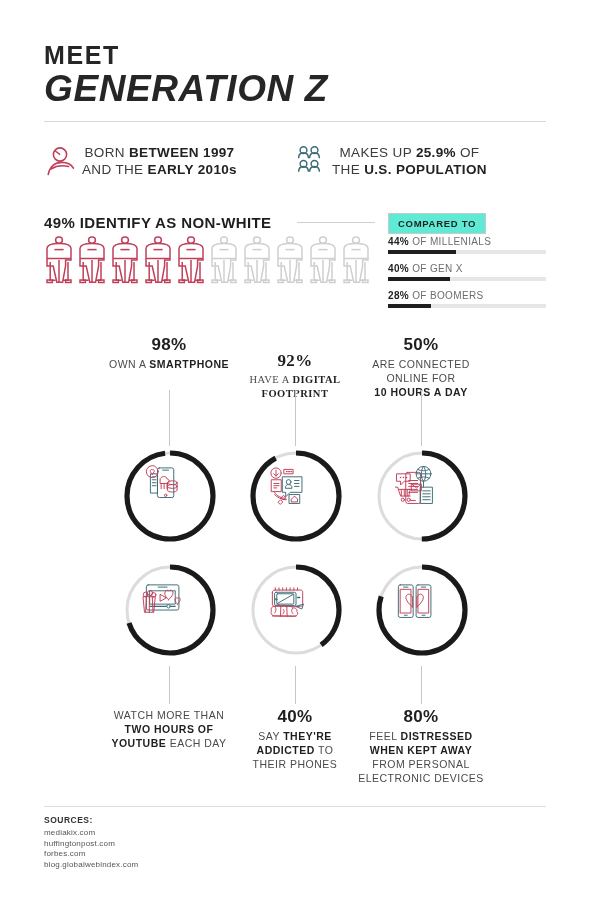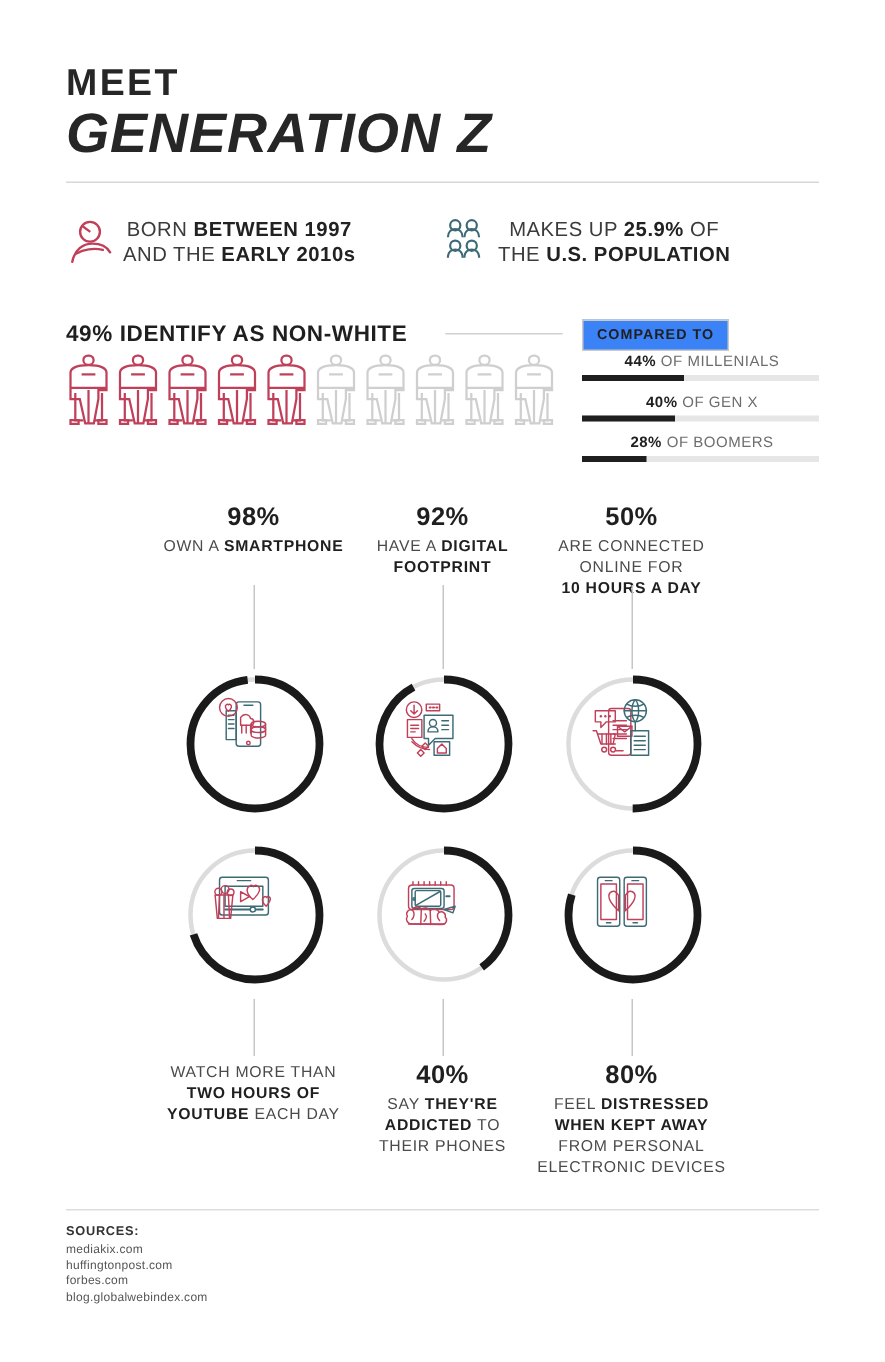--- a/index.html
+++ b/index.html
@@ -48,23 +48,23 @@
   .head-line {
     position:absolute; left:297px; top:222px; width:78px; height:1px;
     background:#cfcfcf;
   }
   .people-row { position:absolute; left:44px; top:236px; display:flex; gap:3px; }
 
   .compare-box {
     position:absolute; left:388px; top:213px;
     border:1px solid #c9c9c9; padding:4px 9px 4px 9px;
     font-size:9.5px; font-weight:bold; letter-spacing:0.7px; color:#1f1f1f;
-    background:#3b82f6;
-  }
-  .compare-list { position:absolute; left:388px; top:236px; width:160px;text-align:center; }
+    background:#5eead4;
+  }
+  .compare-list { position:absolute; left:388px; top:236px; width:160px; }
   .cmp-item { margin-bottom:9px; }
   .cmp-label { font-size:10px; letter-spacing:0.35px; color:#6d6d6d; margin-bottom:3px; }
   .cmp-label b { color:#1f1f1f; font-weight:bold; }
   .cmp-track { position:relative; width:158px; height:4px; background:#e6e6e6; }
   .cmp-fill { position:absolute; left:0; top:0; height:4px; background:#1f1f1f; }
 
   
   .stat-col { position:absolute; width:148px; text-align:center; }
 
   .stat-pct {
@@ -320,21 +320,21 @@
               <path d="M22 16.5 C19 14 18.6 11.4 20.2 10.4 C21.3 9.7 22 10.7 22 10.7 C22 10.7 22.7 9.7 23.8 10.4 C25.4 11.4 25 14 22 16.5 Z" stroke="#C0405A"></path>
               <path d="M33 22 C36 18 41 19 42 23 C45 23 46 27 43 29 L33 29 Z" stroke="#C0405A"></path>
               <path d="M34 29 L34 36 M38 29 L38 36 M42 29 L42 36" stroke="#C0405A"></path>
               <ellipse cx="49" cy="28" rx="6.5" ry="2.6" stroke="#C0405A"></ellipse>
               <ellipse cx="49" cy="33" rx="6.5" ry="2.6" stroke="#C0405A"></ellipse>
               <path d="M42.5 28 L42.5 38 C42.5 39.4 45.4 40.6 49 40.6 C52.6 40.6 55.5 39.4 55.5 38 L55.5 28" stroke="#C0405A"></path>
             </g>
           </g>
         </svg>
       </div>
-      <div class="stat-col" style="left: 221px; top: 334px;">
+      <div class="stat-col" style="left: 221px; top: 350px; font-family: Liberation Serif, serif;">
         <div class="stat-pct">92%</div>
         <div class="stat-desc">HAVE A <b>DIGITAL<br>FOOTPRINT</b></div>
       </div>
       <div class="connector" style="left: 295px; top: 390px; height: 56px;"></div>
       <div class="circle-wrap" style="left: 246px; top: 446px;">
         <svg width="100" height="100" viewBox="0 0 100 100">
           <circle cx="50" cy="50" r="43" fill="none" stroke="#DCDCDC" stroke-width="3"></circle>
           <circle cx="50" cy="50" r="43" fill="none" stroke="#1A1A1A" stroke-width="5.2" stroke-dasharray="248.5628107520244 21.614157456697797" stroke-linecap="butt" transform="rotate(-90 50 50)"></circle>
           <g transform="translate(16,16) scale(0.74)">
             <g fill="none" stroke-width="1.3" stroke-linecap="round" stroke-linejoin="round">

